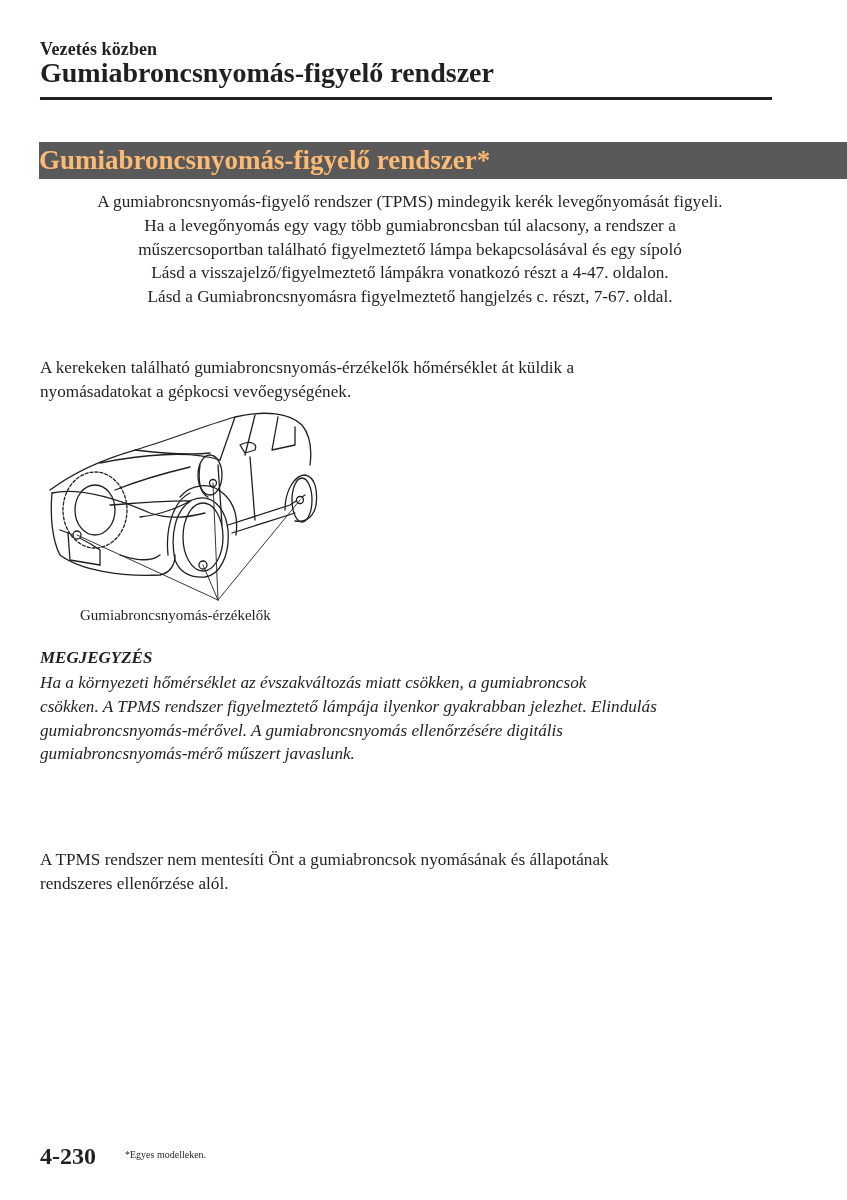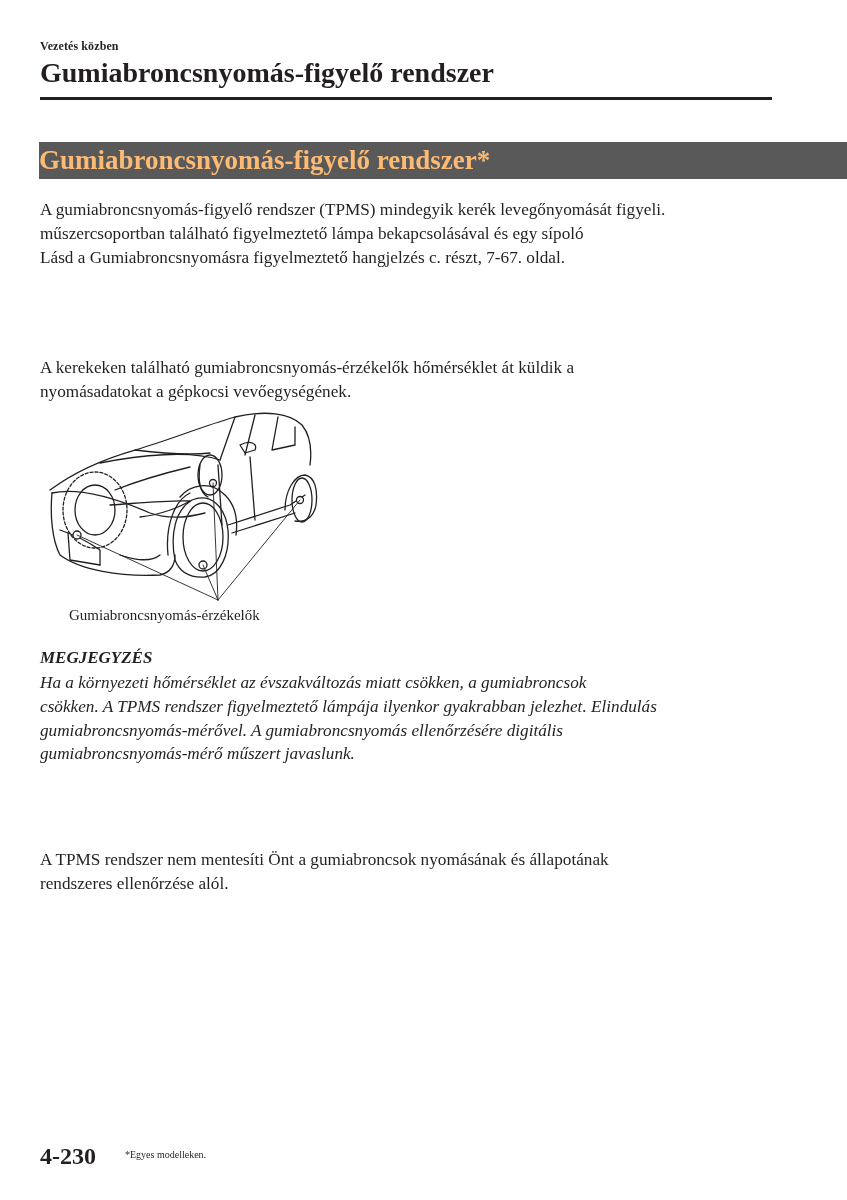--- a/index.html
+++ b/index.html
@@ -12,21 +12,21 @@
       height: 1200px;
       position: relative;
       overflow: hidden;
       font-family: "Liberation Serif", "DejaVu Serif", serif;
       color: #231f20;
     }
     .section-label {
       position: absolute;
       left: 40px;
       top: 39px;
-      font-size: 12px;
+      font-size: 18px;
       font-weight: bold;
       letter-spacing: 0.1px;
     }
     .page-title {
       position: absolute;
       left: 40px;
       top: 55px;
       font-size: 28px;
       font-weight: bold;
       line-height: 36px;
@@ -58,32 +58,32 @@
       position: absolute;
       left: 40px;
       width: 740px;
       font-size: 17.2px;
       line-height: 23.8px;
     }
     .body-text .line {
       display: block;
       white-space: nowrap;
     }
-    .p1 { top: 198px; }
+    .p1 { top: 190px; text-align: center; }
     .p2 { top: 356px; }
     .figure {
       position: absolute;
       left: 40px;
       top: 405px;
       width: 300px;
       height: 200px;
     }
     .figure-caption {
       position: absolute;
-      left: 69px;
+      left: 80px;
       top: 607px;
       font-size: 15px;
       white-space: nowrap;
     }
     .note-heading {
       position: absolute;
       left: 40px;
       top: 648px;
       font-size: 17px;
       font-weight: bold;
@@ -120,21 +120,23 @@
 <body>
 
 <div class="section-label">Vezetés közben</div>
 <div class="page-title">Gumiabroncsnyomás-figyelő rendszer</div>
 <div class="title-rule"></div>
 
 <div class="section-bar">Gumiabroncsnyomás-figyelő rendszer*</div>
 
 <div class="body-text p1">
   <span class="line">A gumiabroncsnyomás-figyelő rendszer (TPMS) mindegyik kerék levegőnyomását figyeli.</span>
+  <span class="line">Ha a levegőnyomás egy vagy több gumiabroncsban túl alacsony, a rendszer a</span>
   <span class="line">műszercsoportban található figyelmeztető lámpa bekapcsolásával és egy sípoló</span>
+  <span class="line">Lásd a visszajelző/figyelmeztető lámpákra vonatkozó részt a 4-47. oldalon.</span>
   <span class="line">Lásd a Gumiabroncsnyomásra figyelmeztető hangjelzés c. részt, 7-67. oldal.</span>
 </div>
 
 <div class="body-text p2">
   <span class="line">A kerekeken található gumiabroncsnyomás-érzékelők hőmérséklet át küldik a</span>
   <span class="line">nyomásadatokat a gépkocsi vevőegységének.</span>
 </div>
 
 <div class="figure">
   <svg width="300" height="200" viewBox="0 0 300 200" fill="none" stroke="#231f20" stroke-width="1.3" stroke-linecap="round" stroke-linejoin="round">

